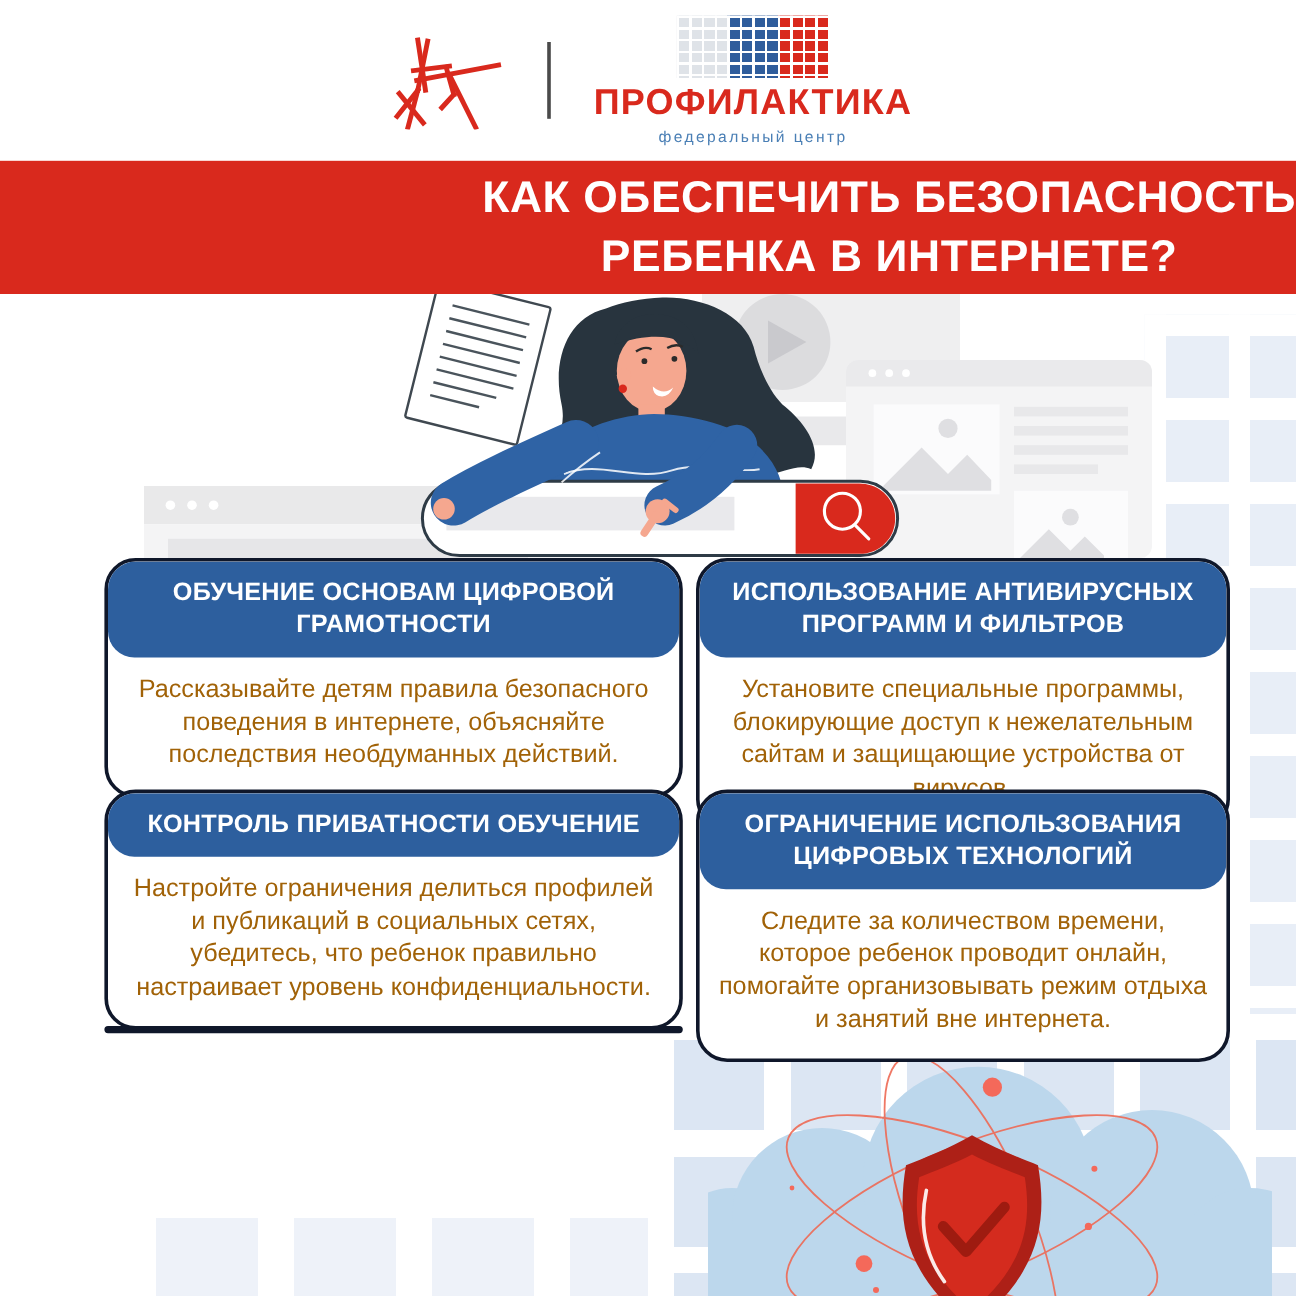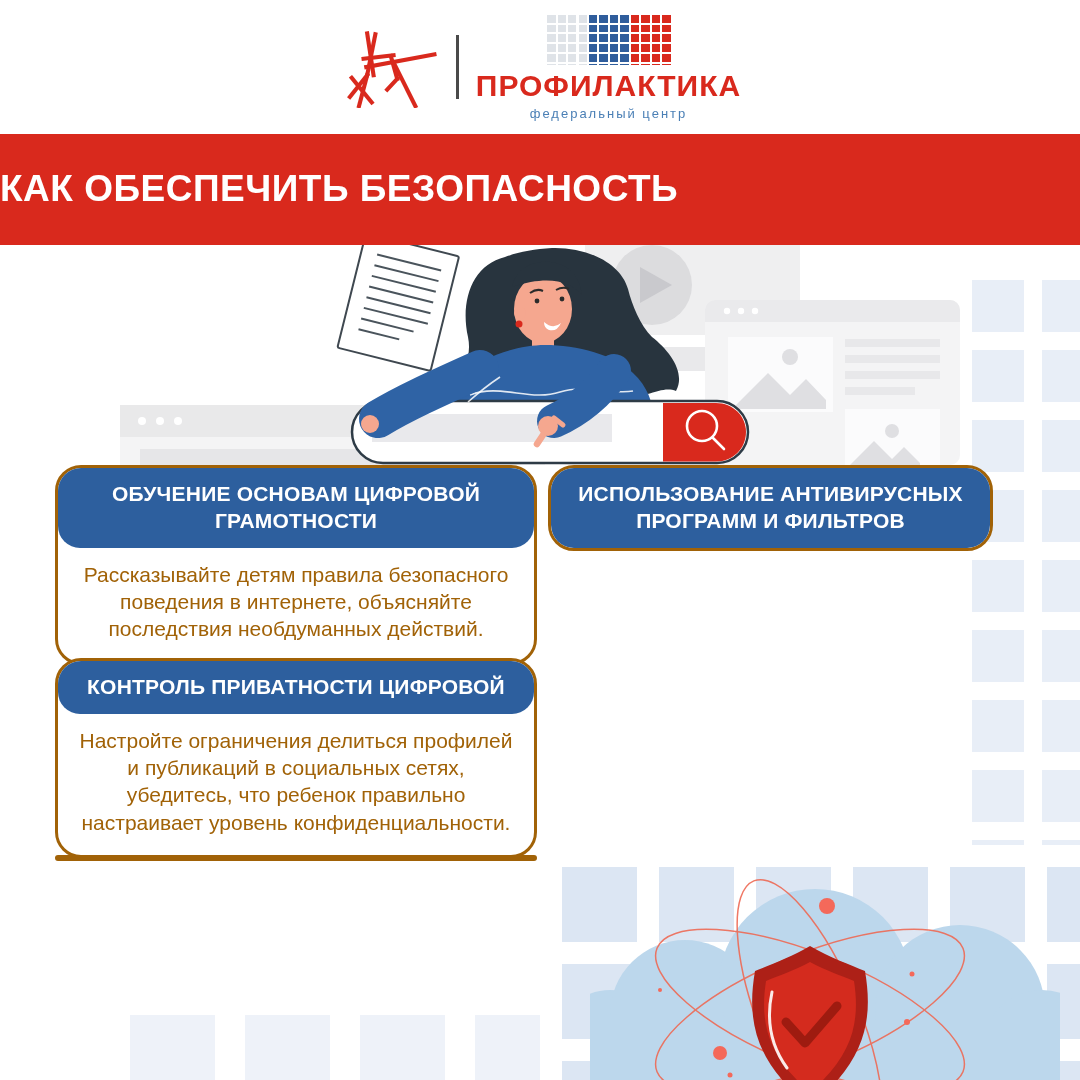--- a/index.html
+++ b/index.html
@@ -1,42 +1,42 @@
 <!DOCTYPE html>
 <html lang="ru"><head>
 <meta charset="utf-8">
 <style>
   html,body{margin:0;padding:0;}
   body{font-family:"Liberation Sans","DejaVu Sans",sans-serif;background:#ffffff;}
   #poster{position:relative;width:1080px;height:1080px;background:#ffffff;overflow:hidden;}
 
   
   .top-header{position:absolute;left:0;top:0;width:1080px;height:134px;
-    display:flex;align-items:center;justify-content:center;gap:17px;background:#fff;}
+    display:flex;align-items:center;justify-content:center;gap:36px;background:#fff;}
   .chair-logo{width:100px;height:82px;}
   .logo-divider{width:3px;height:64px;background:#4a4a4a;}
   .brand-block{display:flex;flex-direction:column;align-items:center;}
   .brand-grid{width:126px;height:52px;margin-bottom:6px;
     background-color:#ffffff;
     background-image:
       linear-gradient(to right,#dfe3e8 0 33.4%, #2f5d9c 33.4% 66.7%, #d9291d 66.7% 100%),
       linear-gradient(#0000,#0000);
     -webkit-mask:none;}
   
   .brand-grid{position:relative;}
   .brand-grid::after{content:"";position:absolute;inset:0;
     background-image:
       repeating-linear-gradient(to right,#fff 0 2px,rgba(0,0,0,0) 2px 10.5px),
       repeating-linear-gradient(to bottom,#fff 0 2px,rgba(0,0,0,0) 2px 9.7px);}
   .brand-name{color:#d9291d;font-weight:bold;font-size:30px;letter-spacing:1px;line-height:1;}
   .brand-sub{color:#4a7fb5;font-size:13px;letter-spacing:2px;margin-top:5px;}
 
   
   .banner{position:absolute;left:0;top:134px;width:1080px;height:111px;background:#d9291d;
-    display:flex;flex-direction:column;align-items:flex-start;justify-content:center;}
+    display:flex;flex-direction:column;align-items:flex-end;justify-content:center;}
   .banner h1{margin:0;color:#ffffff;font-size:37px;font-weight:bold;letter-spacing:.5px;
     line-height:1.3;text-align:center;}
 
   
   .illustration-band{position:absolute;left:0;top:245px;width:1080px;height:220px;}
 
   
   .pat{position:absolute;}
   .pat-right{right:0;top:262px;width:126px;height:583px;background-color:#e8eef7;
     background-image:
@@ -47,22 +47,22 @@
       repeating-linear-gradient(to right,#fff 0 22px,rgba(0,0,0,0) 22px 97px),
       repeating-linear-gradient(to bottom,#fff 0 22px,rgba(0,0,0,0) 22px 97px);}
   .pat-bottom-left{left:100px;bottom:0;width:445px;height:95px;background-color:#eef2f9;
     background-image:
       repeating-linear-gradient(to right,#fff 0 30px,rgba(0,0,0,0) 30px 115px),
       repeating-linear-gradient(to bottom,#fff 0 30px,rgba(0,0,0,0) 30px 115px);}
 
   .cloud-art{position:absolute;right:20px;bottom:0;width:470px;height:210px;}
 
   
-  .card{position:absolute;background:#ffffff;border:3px solid #a16207;border-radius:26px;
-    box-sizing:border-box;overflow:hidden;}
+  .card{position:absolute;background:#ffffff;border:3px solid #0f172a;border-radius:26px;
+    box-sizing:border-box;overflow:hidden;margin-left:32px;}
   .card-col-left{left:55px;width:482px;}
   .card-col-right{left:548px;width:445px;}
   .card-head{background:#2d5f9e;color:#ffffff;font-weight:bold;font-size:21px;line-height:1.28;
     text-align:center;padding:13px 26px;border-radius:0 0 22px 22px;letter-spacing:.2px;}
   .card-body{color:#a16207;font-size:21px;line-height:1.3;text-align:center;padding:13px 16px 19px;}
 </style>
 </head>
 <body>
 
 <div id="poster">
@@ -86,20 +86,21 @@
     <div class="brand-block">
       <div class="brand-grid"></div>
       <div class="brand-name">ПРОФИЛАКТИКА</div>
       <div class="brand-sub">федеральный центр</div>
     </div>
   </div>
 
   <div class="banner">
     <h1>
       <span>КАК ОБЕСПЕЧИТЬ БЕЗОПАСНОСТЬ</span><br>
+      <span>РЕБЕНКА В ИНТЕРНЕТЕ?</span>
     </h1>
   </div>
 
   <div class="pat pat-right"></div>
   <div class="pat pat-bottom-left"></div>
   <div class="pat pat-bottom-right"></div>
 
   <svg class="illustration-band" viewBox="0 0 1080 220">
 
     <g>
@@ -225,24 +226,29 @@
     </g>
   </svg>
 
   <div class="card card-col-left" style="top:465px;">
     <div class="card-head">ОБУЧЕНИЕ ОСНОВАМ ЦИФРОВОЙ ГРАМОТНОСТИ</div>
     <div class="card-body">Рассказывайте детям правила безопасного поведения в интернете, объясняйте последствия необдуманных действий.</div>
   </div>
 
   <div class="card card-col-right" style="top:465px;">
     <div class="card-head">ИСПОЛЬЗОВАНИЕ АНТИВИРУСНЫХ ПРОГРАММ И ФИЛЬТРОВ</div>
+    <div class="card-body">Установите специальные программы, блокирующие доступ к нежелательным сайтам и защищающие устройства от вирусов.</div>
   </div>
 
   <div class="card card-col-left" style="top:658px;">
-    <div class="card-head">КОНТРОЛЬ ПРИВАТНОСТИ ЦИФРОВОЙ</div>
+    <div class="card-head">КОНТРОЛЬ ПРИВАТНОСТИ ОБУЧЕНИЕ</div>
     <div class="card-body">Настройте ограничения делиться профилей и публикаций в социальных сетях, убедитесь, что ребенок правильно настраивает уровень конфиденциальности.</div>
   </div>
 
+  <div class="card card-col-right" style="top:658px;">
+    <div class="card-head">ОГРАНИЧЕНИЕ ИСПОЛЬЗОВАНИЯ ЦИФРОВЫХ ТЕХНОЛОГИЙ</div>
+    <div class="card-body">Следите за количеством времени, которое ребенок проводит онлайн, помогайте организовывать режим отдыха и занятий вне интернета.</div>
+  </div>
 
   <div class="card card-col-left" style="top:855px;">
   </div>
 
 </div>
 
 </body></html>

